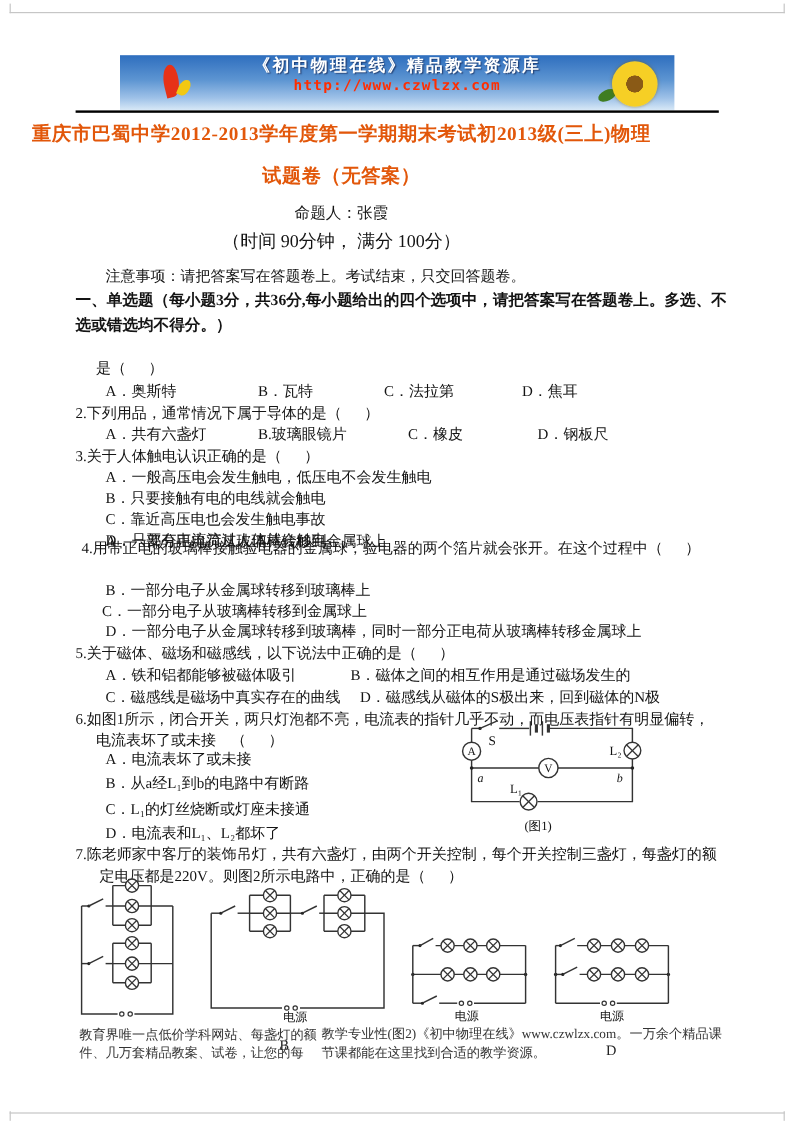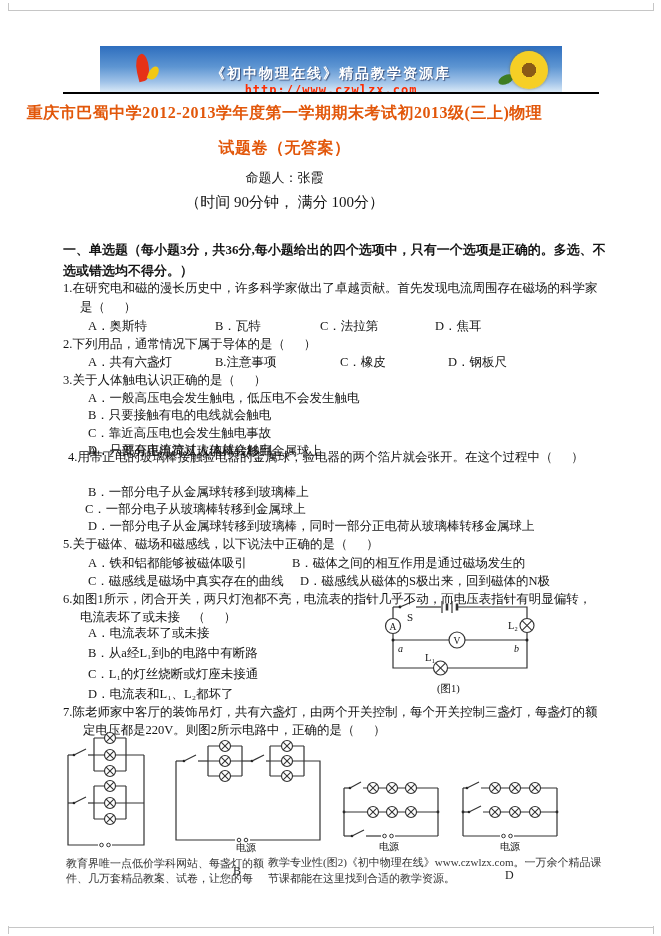--- a/index.html
+++ b/index.html
@@ -11,21 +11,21 @@
   .author{font-size:13px;}
   .time{font-size:15px;}
   .bold{font-weight:bold;font-size:13px;}
   .foot{font-size:11px;color:#333;}
   .optletter{font-size:12px;color:#222;}
   .crop{position:absolute;background:#c6c6c6;}
   
   #banner{position:absolute;left:100px;top:46px;width:462px;height:46px;
           background:linear-gradient(180deg,#2e6ebe 0%,#5d95d2 45%,#9fc2e8 78%,#d9e9f7 100%);
           display:flex;align-items:stretch;overflow:hidden;}
-  #banner .btext{flex:1;text-align:center;padding-top:19px;}
+  #banner .btext{flex:1;text-align:center;padding-top:0;}
   .btitle{font-size:14px;font-weight:bold;color:#ffffff;letter-spacing:2px;
           text-shadow:1px 1px 1px rgba(10,20,60,.6);}
   .burl{font-size:12px;font-weight:bold;color:#ff2d00;
         font-family:"DejaVu Sans Mono","Liberation Mono",monospace;letter-spacing:1px;}
   .logo-wrap{position:absolute;left:32px;top:6px;width:36px;height:36px;}
   .logo-red{position:absolute;left:4px;top:2px;width:13px;height:27px;background:#e63217;
             border-radius:65% 35% 60% 0;transform:rotate(-14deg);}
   .logo-yellow{position:absolute;left:17px;top:14px;width:9px;height:14px;background:#f2c812;
                border-radius:60% 40% 55% 0;transform:rotate(22deg);}
   .sunflower{position:absolute;right:12px;top:3px;width:42px;height:42px;}
@@ -71,34 +71,34 @@
       <span class="leaf"></span>
       <span class="petals"></span>
     </div>
   </div>
   <div id="rule"></div>
 
   <div class="t c title" style="top:103px">重庆市巴蜀中学2012-2013学年度第一学期期末考试初2013级(三上)物理</div>
   <div class="t c title" style="top:138px">试题卷（无答案）</div>
   <div class="t c author" style="top:170px">命题人：张霞</div>
   <div class="t c time" style="top:193px">（时间 90分钟， 满分 100分）</div>
-
-  <div class="t bold" style="left:63px;top:242px">一、单选题（每小题3分，共36分,每小题给出的四个选项中，只有一个选项是正确的。多选、不</div>
+  <div class="t" style="left:88px;top:223px">注意事项：请把答案写在答题卷上。考试结束，只交回答题卷。</div>
+
+  <div class="t bold" style="left:63px;top:242px">一、单选题（每小题3分，共36分,每小题给出的四个选项中，请把答案写在答题卷上。多选、不</div>
   <div class="t bold" style="left:63px;top:263px">选或错选均不得分。）</div>
 
-  <div class="t" style="left:63px;top:281px">1.在研究电和磁的漫长历史中，许多科学家做出了卓越贡献。首先发现电流周围存在磁场的科学家</div>
   <div class="t" style="left:80px;top:300px">是（      ）</div>
   <div class="t" style="left:88px;top:319px">A．奥斯特</div>
   <div class="t" style="left:215px;top:319px">B．瓦特</div>
   <div class="t" style="left:320px;top:319px">C．法拉第</div>
   <div class="t" style="left:435px;top:319px">D．焦耳</div>
 
   <div class="t" style="left:63px;top:337px">2.下列用品，通常情况下属于导体的是（      ）</div>
   <div class="t" style="left:88px;top:355px">A．共有六盏灯</div>
-  <div class="t" style="left:215px;top:355px">B.注意事项</div>
+  <div class="t" style="left:215px;top:355px">B.玻璃眼镜片</div>
   <div class="t" style="left:340px;top:355px">C．橡皮</div>
   <div class="t" style="left:448px;top:355px">D．钢板尺</div>
 
   <div class="t" style="left:63px;top:373px">3.关于人体触电认识正确的是（      ）</div>
   <div class="t" style="left:88px;top:391px">A．一般高压电会发生触电，低压电不会发生触电</div>
   <div class="t" style="left:88px;top:408px">B．只要接触有电的电线就会触电</div>
   <div class="t" style="left:88px;top:426px">C．靠近高压电也会发生触电事故</div>
   <div class="t" style="left:88px;top:443px">D．只要有电流流过人体就会触电</div>
 
   <div class="t" style="left:68px;top:450px">4.用带正电的玻璃棒接触验电器的金属球，验电器的两个箔片就会张开。在这个过程中（      ）</div>

